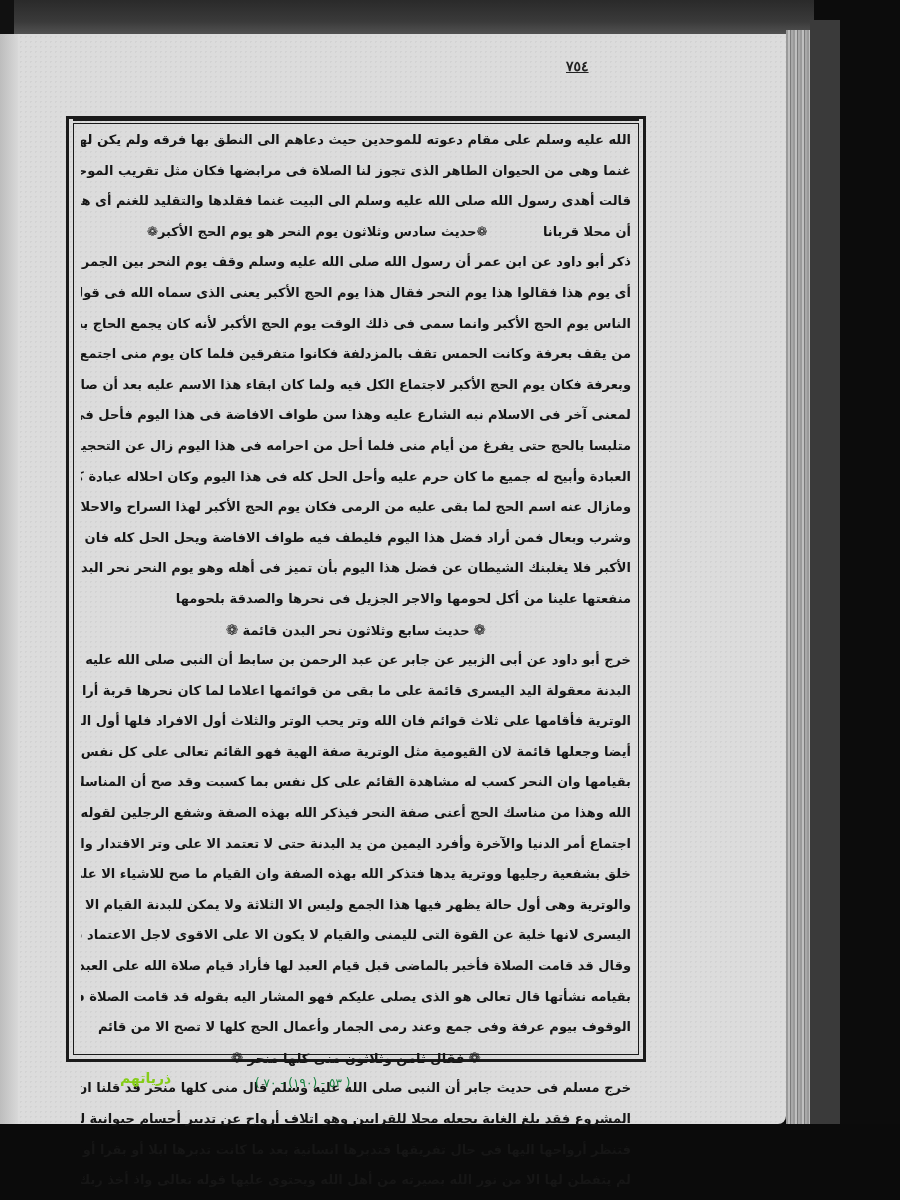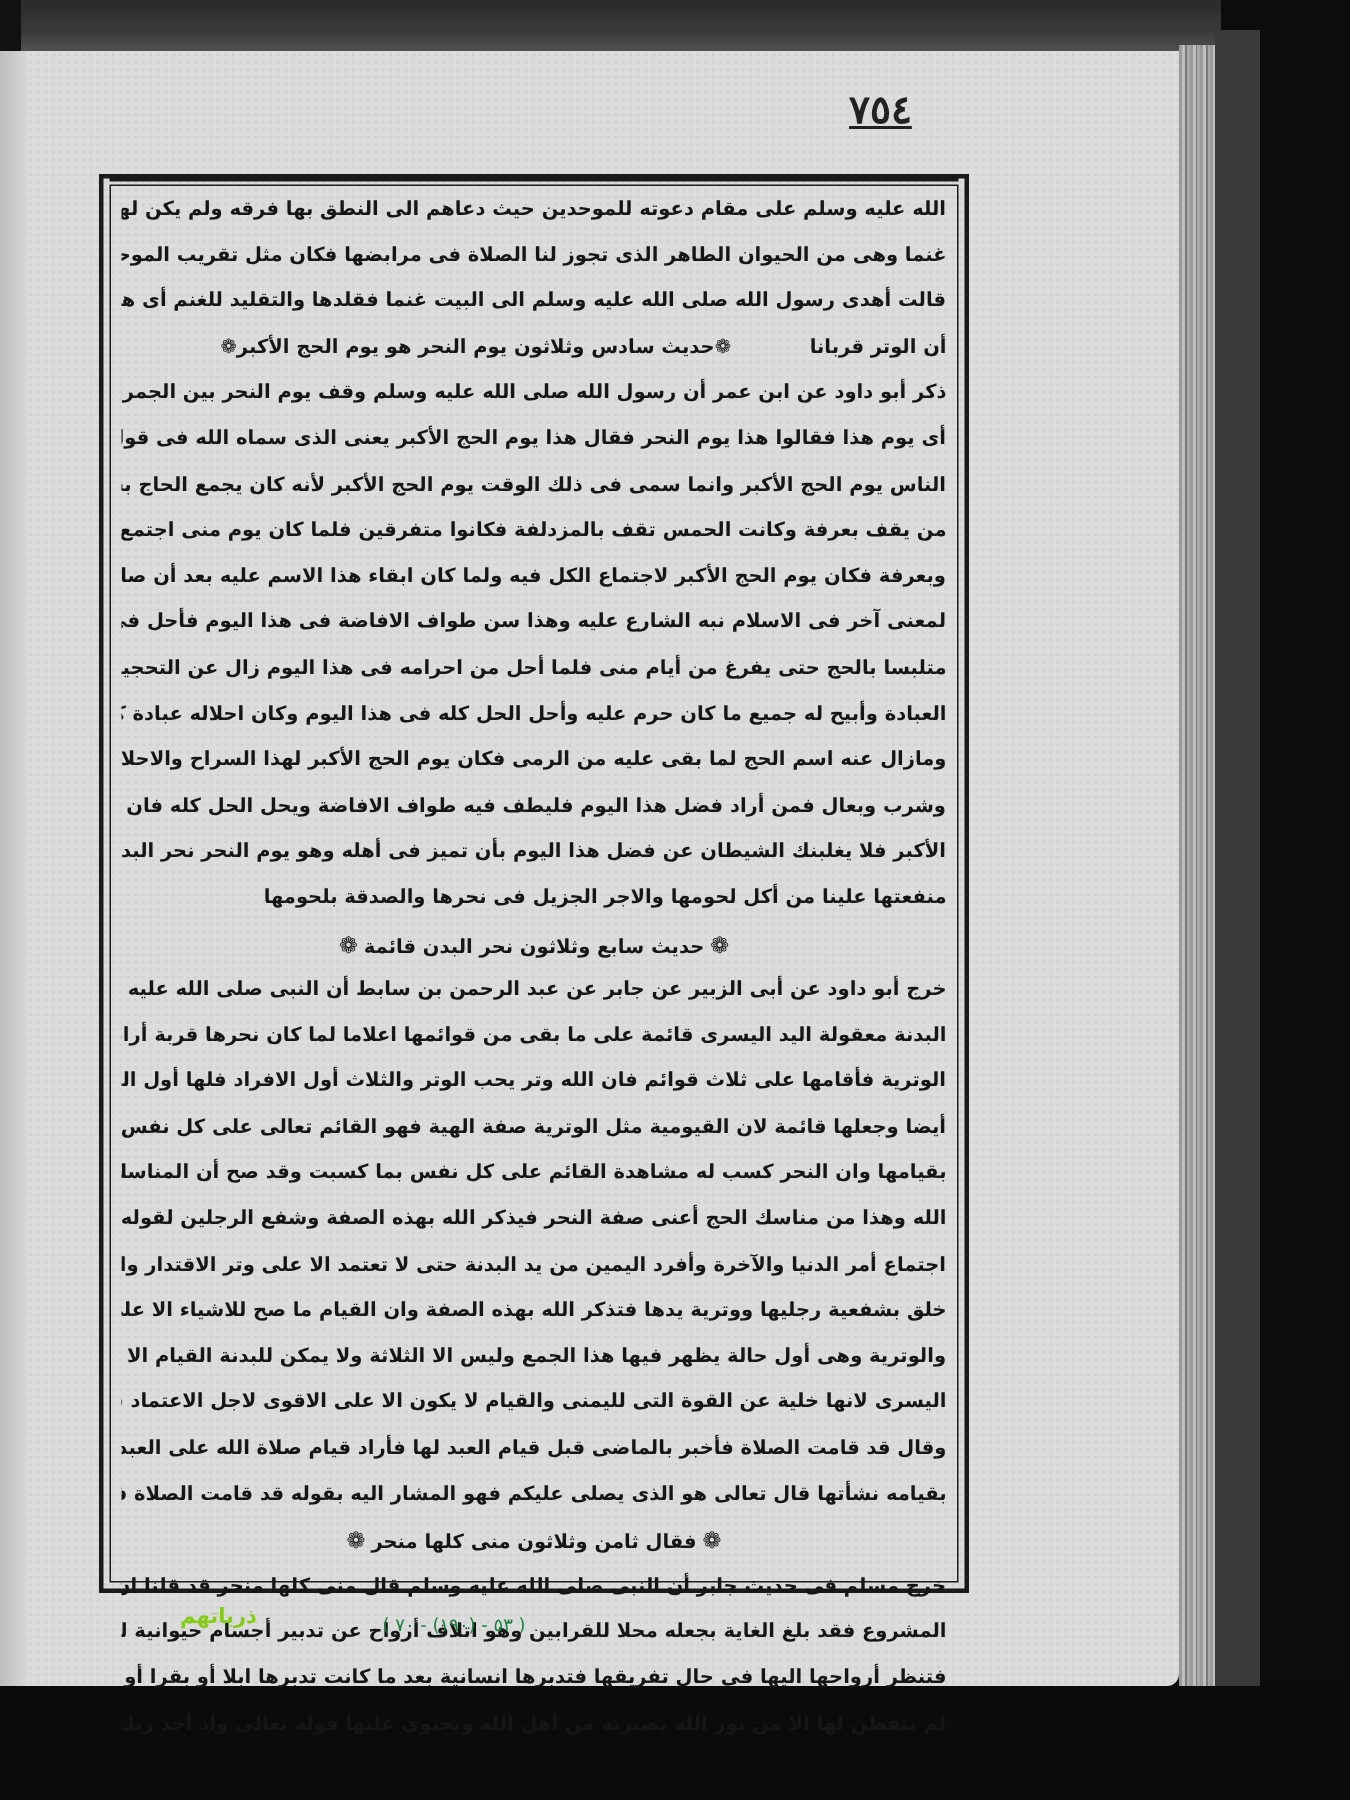--- a/index.html
+++ b/index.html
@@ -7,21 +7,21 @@
   .top-edge{position:absolute;left:14px;top:0;width:800px;height:36px;background:linear-gradient(#2a2a2a,#3a3a3a 60%,#555 100%);}
   .left-shadow{position:absolute;left:0;top:0;width:14px;height:1200px;background:#111;}
   .prev-page{position:absolute;left:0;top:34px;width:18px;height:1090px;background:linear-gradient(90deg,#bdbdbd,#d8d8d8);border-right:1px solid #888;}
   .page{position:absolute;left:18px;top:34px;width:768px;height:1090px;background:#dcdcdc;
         background-image:radial-gradient(rgba(0,0,0,0.04) 1px,transparent 1px);background-size:5px 5px;
         border-bottom-right-radius:8px;}
   .page-edges{position:absolute;left:786px;top:30px;width:24px;height:1095px;
         background:repeating-linear-gradient(90deg,#9a9a9a 0 2px,#bfbfbf 2px 4px,#7b7b7b 4px 5px,#a8a8a8 5px 7px);}
   .cover-edge{position:absolute;left:810px;top:20px;width:30px;height:1110px;background:#3a3a3a;}
   .bottom-dark{position:absolute;left:0;top:1124px;width:900px;height:76px;background:#0b0b0b;}
-  .page-number{position:absolute;left:566px;top:58px;font-size:26px;font-weight:bold;color:#222;letter-spacing:1px;font-family:"DejaVu Serif",serif;text-decoration:underline;}
+  .page-number{position:absolute;left:566px;top:58px;font-size:14px;font-weight:bold;color:#222;letter-spacing:1px;font-family:"DejaVu Serif",serif;text-decoration:underline;}
   .frame-outer{position:absolute;left:66px;top:116px;width:580px;height:946px;border:3px solid #1a1a1a;box-sizing:border-box;}
   .frame-inner{position:absolute;left:4px;top:4px;right:4px;bottom:4px;border:1px solid #1a1a1a;}
   .frame-rule-top{position:absolute;left:4px;right:4px;top:-2px;height:4px;background:#1a1a1a;}
   .text-block{position:absolute;left:12px;right:12px;top:6px;direction:rtl;}
   .line{height:30.6px;line-height:30.6px;font-family:"DejaVu Sans",sans-serif;font-size:13px;color:#161616;
         text-align:justify;text-align-last:justify;white-space:nowrap;overflow:hidden;font-weight:bold;}
   .line.last{text-align-last:right;}
   .heading{text-align:left;text-align-last:center !important;}
   .heading .orn{font-size:15px;padding:0 4px;}
   .catchword{position:absolute;left:120px;top:1070px;font-size:14px;font-weight:bold;color:#84cc16;direction:rtl;}
@@ -41,21 +41,21 @@
 <div class="page-number">٧٥٤</div>
 
 <div class="frame-outer">
   <div class="frame-rule-top"></div>
   <div class="frame-inner"></div>
   <div class="text-block">
     <div class="line">الله عليه وسلم على مقام دعوته للموحدين حيث دعاهم الى النطق بها فرقه ولم يكن لهم علم بذلك فأهدى مرة الى البيت</div>
     <div class="line">غنما وهى من الحيوان الطاهر الذى تجوز لنا الصلاة فى مرابضها فكان مثل تقريب الموحدين خرج مسلم عن عائشة</div>
     <div class="line">قالت أهدى رسول الله صلى الله عليه وسلم الى البيت غنما فقلدها والتقليد للغنم أى هذه صفتها التى أوجبت لها القرب</div>
     <div class="line last" style="display:flex;justify-content:space-between;">
-      <span>أن الوتر قربانا</span>
+      <span>أن محلا قربانا</span>
       <span style="margin-left:66px;">
         <span class="orn">❁</span><span>حديث سادس وثلاثون يوم النحر هو يوم الحج الأكبر</span><span class="orn">❁</span>
       </span>
     </div>
     <div class="line">ذكر أبو داود عن ابن عمر أن رسول الله صلى الله عليه وسلم وقف يوم النحر بين الجمرات فى الحجة التى حج فيها فقال</div>
     <div class="line">أى يوم هذا فقالوا هذا يوم النحر فقال هذا يوم الحج الأكبر يعنى الذى سماه الله فى قوله وأذان من الله ورسوله الى</div>
     <div class="line">الناس يوم الحج الأكبر وانما سمى فى ذلك الوقت يوم الحج الأكبر لأنه كان يجمع الحاج بجملته اذ كان من الناس</div>
     <div class="line">من يقف بعرفة وكانت الحمس تقف بالمزدلفة فكانوا متفرقين فلما كان يوم منى اجتمع فيه أهل الوقوف بالمزدلفة</div>
     <div class="line">وبعرفة فكان يوم الحج الأكبر لاجتماع الكل فيه ولما كان ابقاء هذا الاسم عليه بعد أن صار الوقوف كله بعرفة حدث</div>
     <div class="line">لمعنى آخر فى الاسلام نبه الشارع عليه وهذا سن طواف الافاضة فى هذا اليوم فأحل فى هذا اليوم من احرامه مع كونه</div>
@@ -73,20 +73,21 @@
     <div class="line">الوترية فأقامها على ثلاث قوائم فان الله وتر يحب الوتر والثلاث أول الافراد فلها أول المراتب فى ذلك والاولية وترية</div>
     <div class="line">أيضا وجعلها قائمة لان القيومية مثل الوترية صفة الهية فهو القائم تعالى على كل نفس بما كسبت فيذكر الذى ينحرها</div>
     <div class="line">بقيامها وان النحر كسب له مشاهدة القائم على كل نفس بما كسبت وقد صح أن المناسك انما شرعت لاقامة ذكر</div>
     <div class="line">الله وهذا من مناسك الحج أعنى صفة النحر فيذكر الله بهذه الصفة وشفع الرجلين لقوله والتفت الساق بالساق وهو</div>
     <div class="line">اجتماع أمر الدنيا والآخرة وأفرد اليمين من يد البدنة حتى لا تعتمد الا على وتر الاقتدار والشفع والوتر فالبدنة قائمة بحق</div>
     <div class="line">خلق بشفعية رجليها ووترية يدها فتذكر الله بهذه الصفة وان القيام ما صح للاشياء الا على وتر بحالة تجمع الشفعية</div>
     <div class="line">والوترية وهى أول حالة يظهر فيها هذا الجمع وليس الا الثلاثة ولا يمكن للبدنة القيام الا على ثلاث قوائم وكان العقل فى اليد</div>
     <div class="line">اليسرى لانها خلية عن القوة التى لليمنى والقيام لا يكون الا على الاقوى لاجل الاعتماد قال فى الصلاة أقيموا الصلاة</div>
     <div class="line">وقال قد قامت الصلاة فأخبر بالماضى قبل قيام العبد لها فأراد قيام صلاة الله على العبد ليقوم العبد الى الصلاة فيقيم</div>
     <div class="line">بقيامه نشأتها قال تعالى هو الذى يصلى عليكم فهو المشار اليه بقوله قد قامت الصلاة فالقيام معتبر فى العبادات ومنه</div>
+    <div class="line last">الوقوف بيوم عرفة وفى جمع وعند رمى الجمار وأعمال الحج كلها لا تصح الا من قائم</div>
     <div class="line heading">
       <span class="orn">❁</span><span>فقال ثامن وثلاثون منى كلها منحر</span><span class="orn">❁</span>
     </div>
     <div class="line">خرج مسلم فى حديث جابر أن النبى صلى الله عليه وسلم قال منى كلها منحر قد قلنا ان منى من بلوغ الامنية ومن بلغ المنى</div>
     <div class="line">المشروع فقد بلغ الغاية بجعله محلا للقرابين وهو اتلاف أرواح عن تدبير أجسام حيوانية ليتغذى بها أجسام انسانية</div>
     <div class="line">فتنظر أرواحها اليها فى حال تفريقها فتدبرها انسانية بعد ما كانت تدبرها ابلا أو بقرا أو غنما وهذه مسئلة دقيقة</div>
     <div class="line">لم يتفطن لها الا من نور الله بصيرته من أهل الله ويحتوى عليها قوله تعالى واذ أخذ ربك من بنى آدم من ظهورهم</div>
   </div>
 </div>
 

